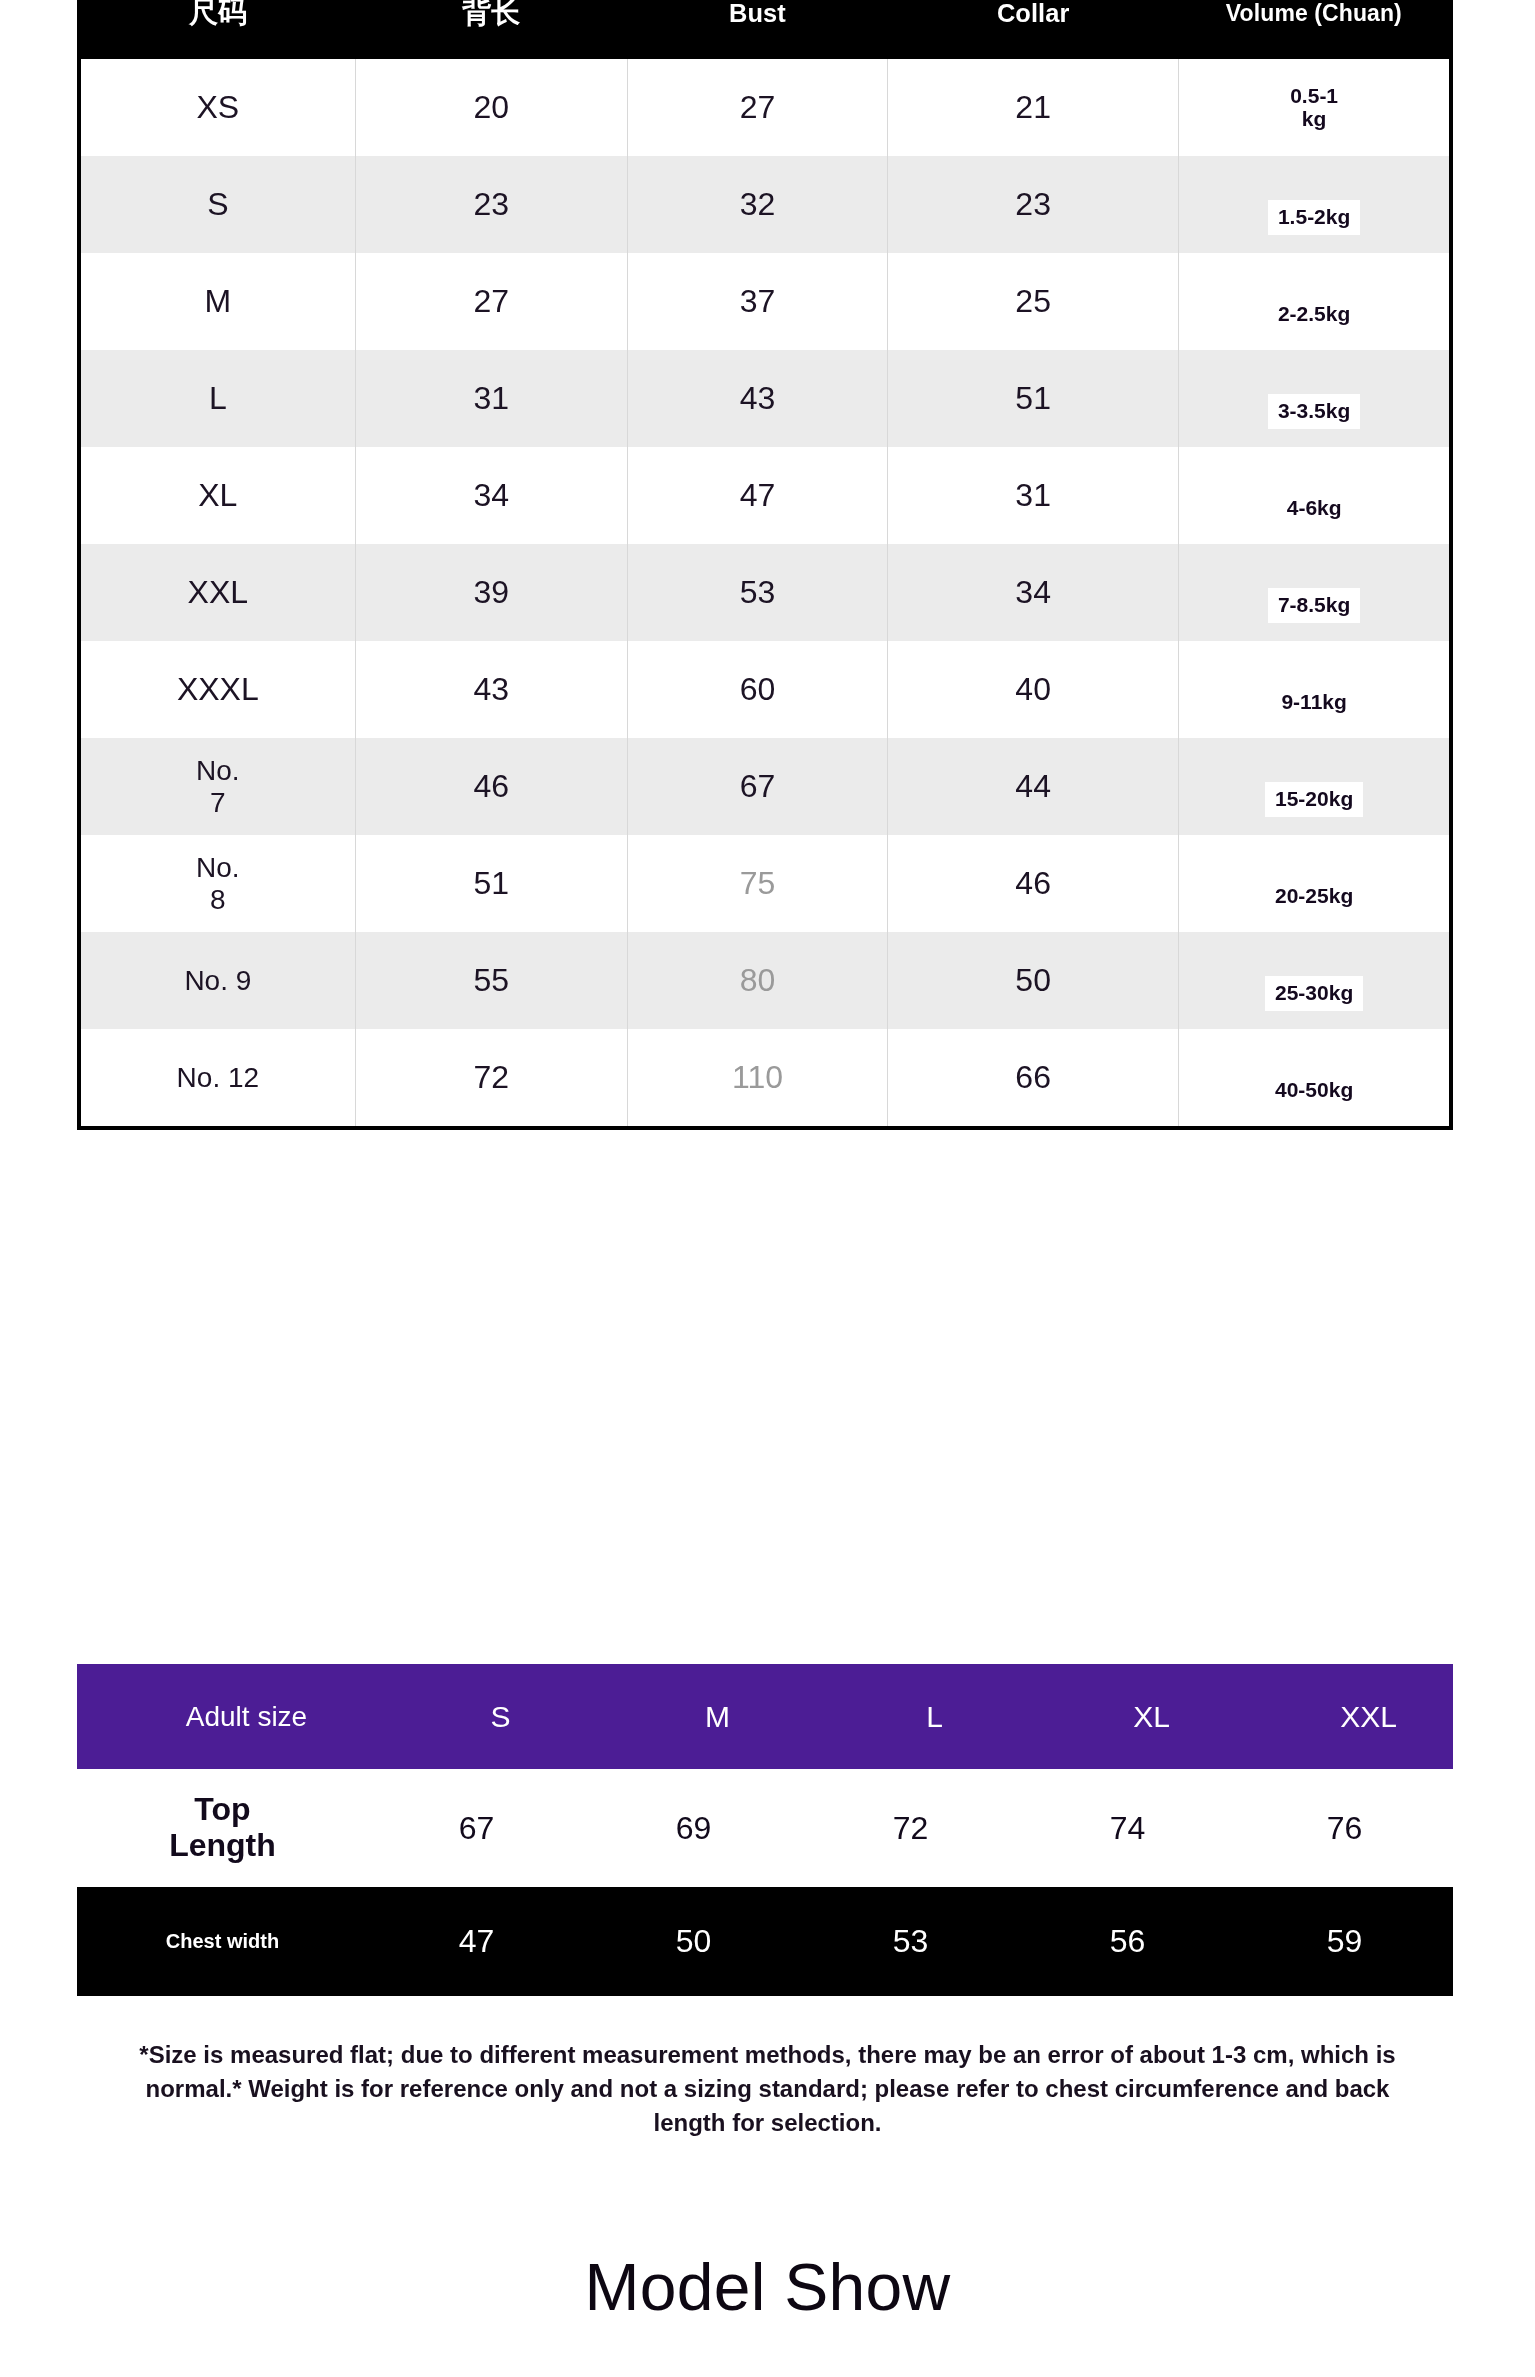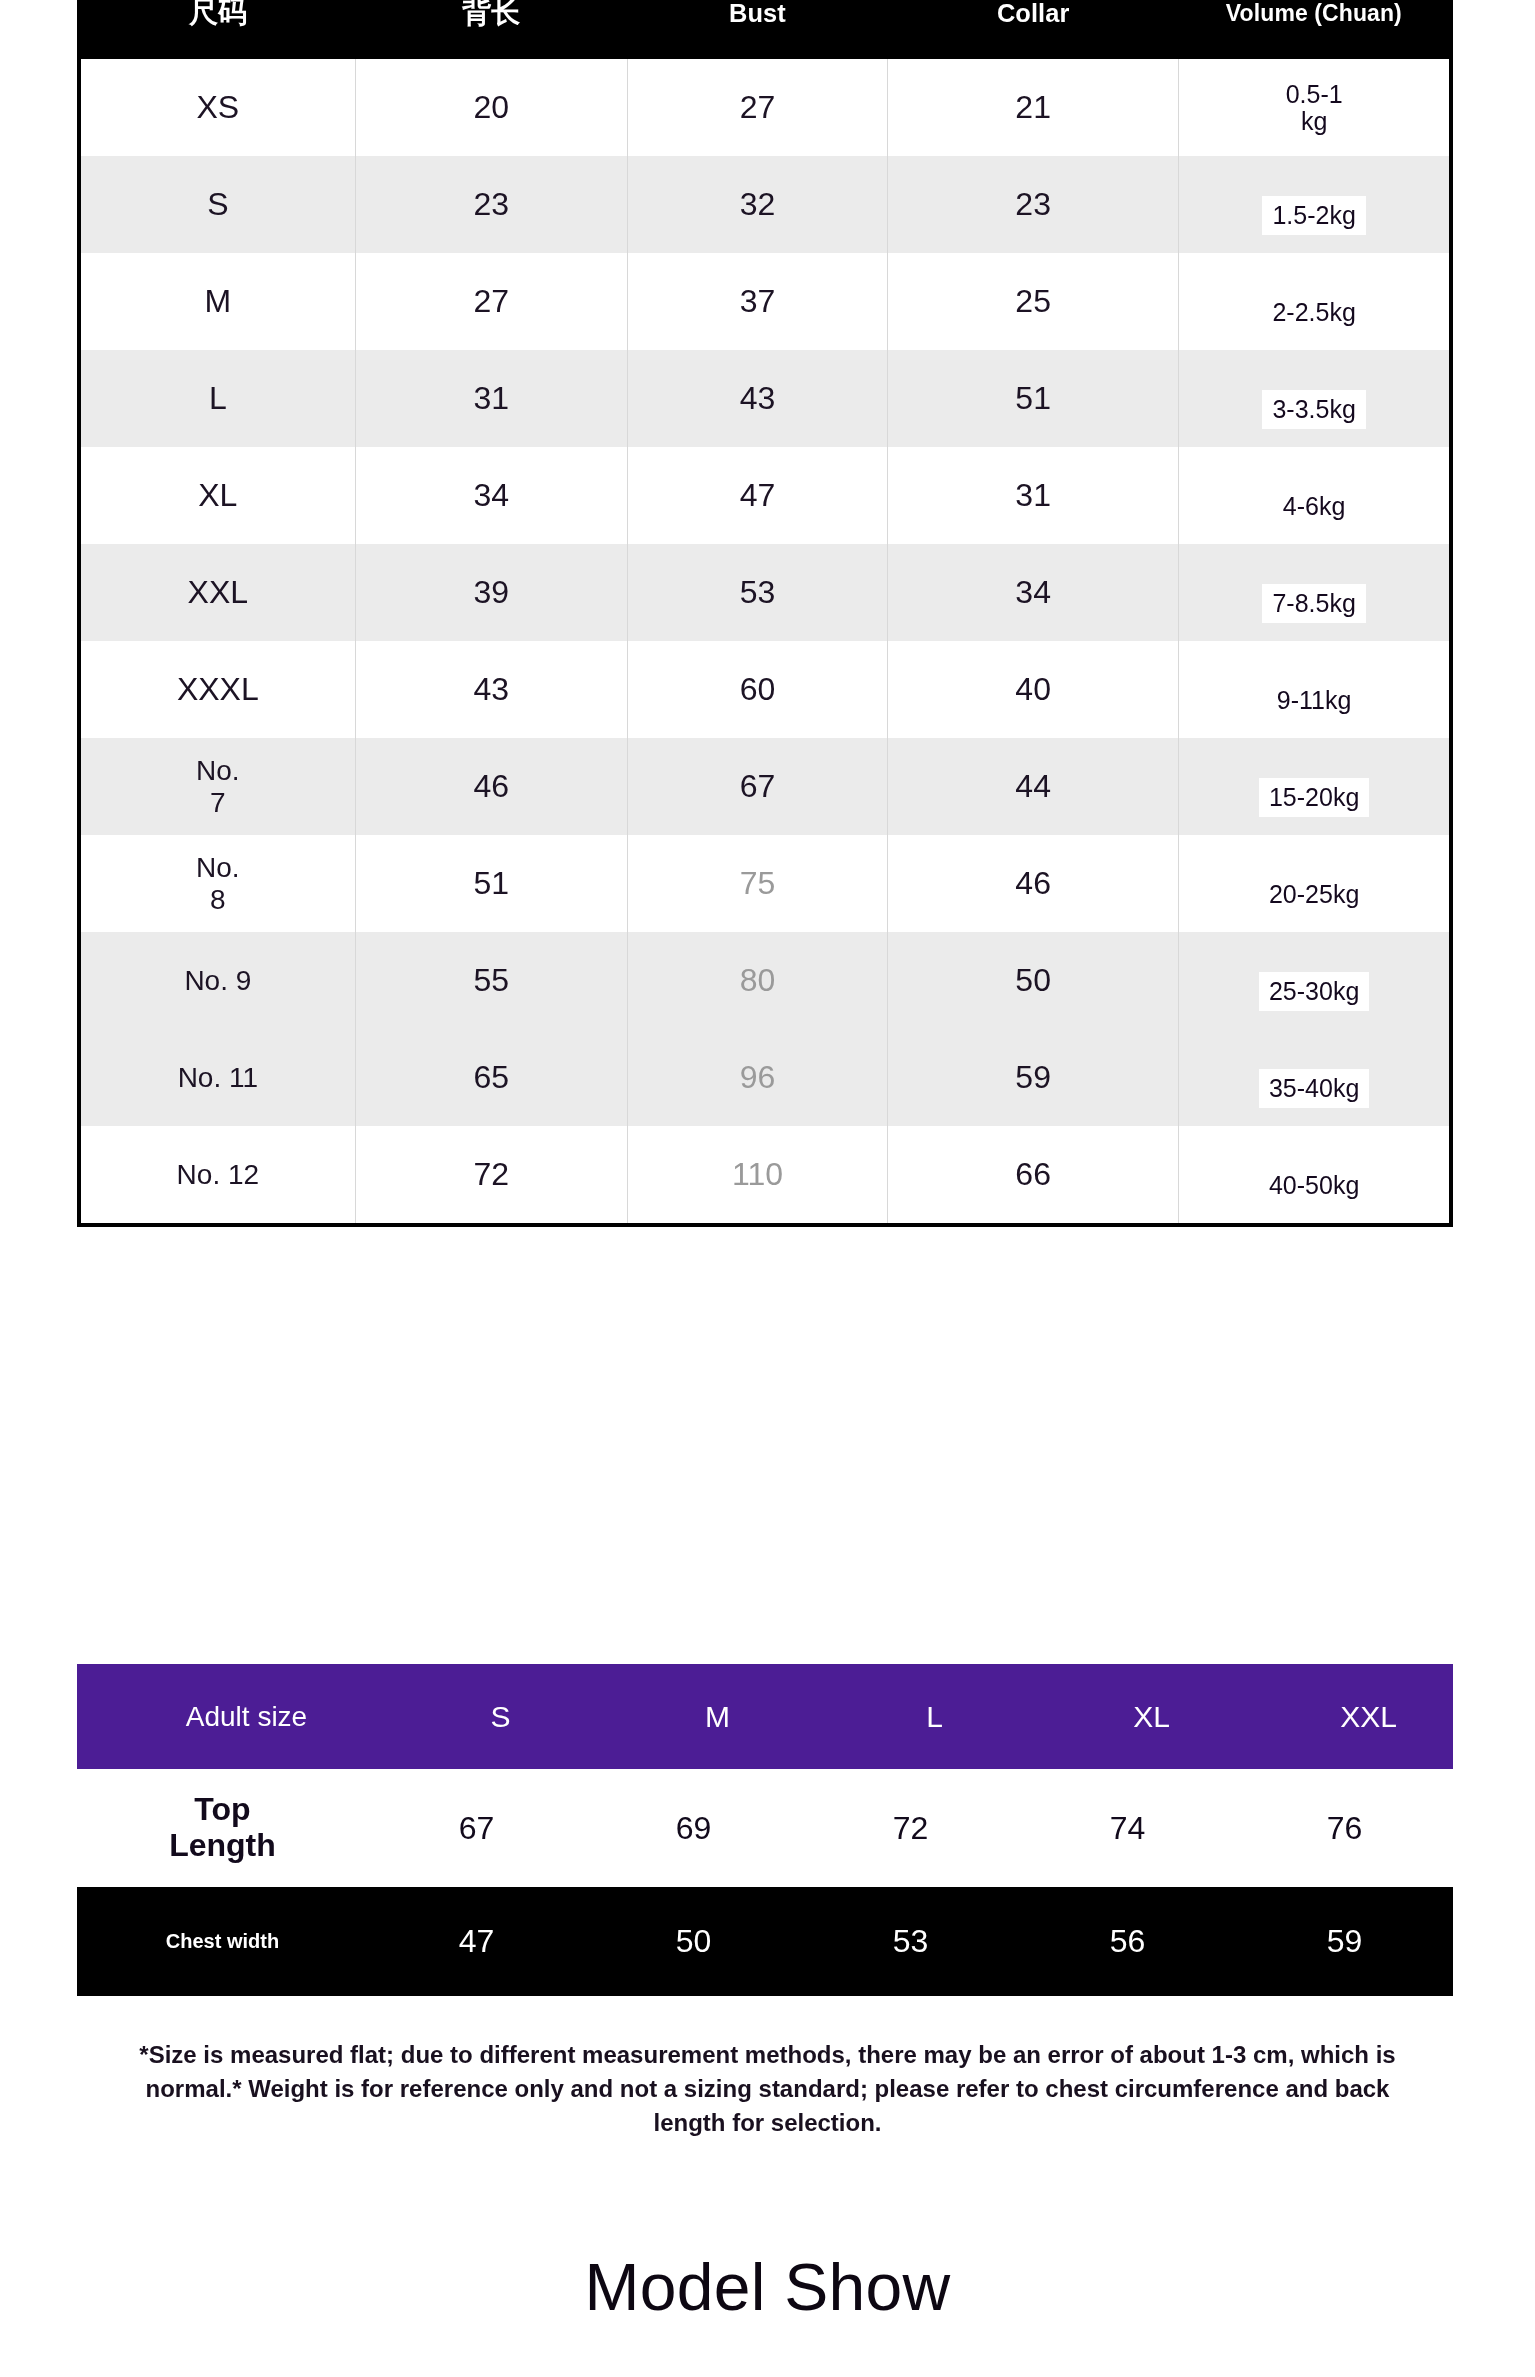--- a/index.html
+++ b/index.html
@@ -80,22 +80,22 @@
 
   
   td.vol-cell {
     position: relative;
     background-clip: padding-box;
   }
   td.vol-cell .chip {
     display: inline-block;
     background: #ffffff;
     padding: 6.2px 10px;
-    font-size: 25px;
-    font-weight: 400;
+    font-size: 21px;
+    font-weight: 700;
     color: #14091e;
     line-height: 1.08;
     white-space: pre-line;
   }
   td.vol-cell.shift .chip { position: relative; top: 11px; }
 
   
   .adult-wrap {
     position: absolute;
     left: 77px;
@@ -266,27 +266,20 @@
           <td>46</td>
           <td class="vol-cell shift"><span class="chip">20-25kg</span></td>
         </tr>
         <tr class="alt">
           <td class="sz-no">No. 9</td>
           <td>55</td>
           <td class="faded">80</td>
           <td>50</td>
           <td class="vol-cell shift"><span class="chip">25-30kg</span></td>
         </tr>
-        <tr class="alt">
-          <td class="sz-no">No. 11</td>
-          <td>65</td>
-          <td class="faded">96</td>
-          <td>59</td>
-          <td class="vol-cell shift"><span class="chip">35-40kg</span></td>
-        </tr>
         <tr>
           <td class="sz-no">No. 12</td>
           <td>72</td>
           <td class="faded">110</td>
           <td>66</td>
           <td class="vol-cell shift"><span class="chip">40-50kg</span></td>
         </tr>
       </tbody>
     </table>
   </div>

